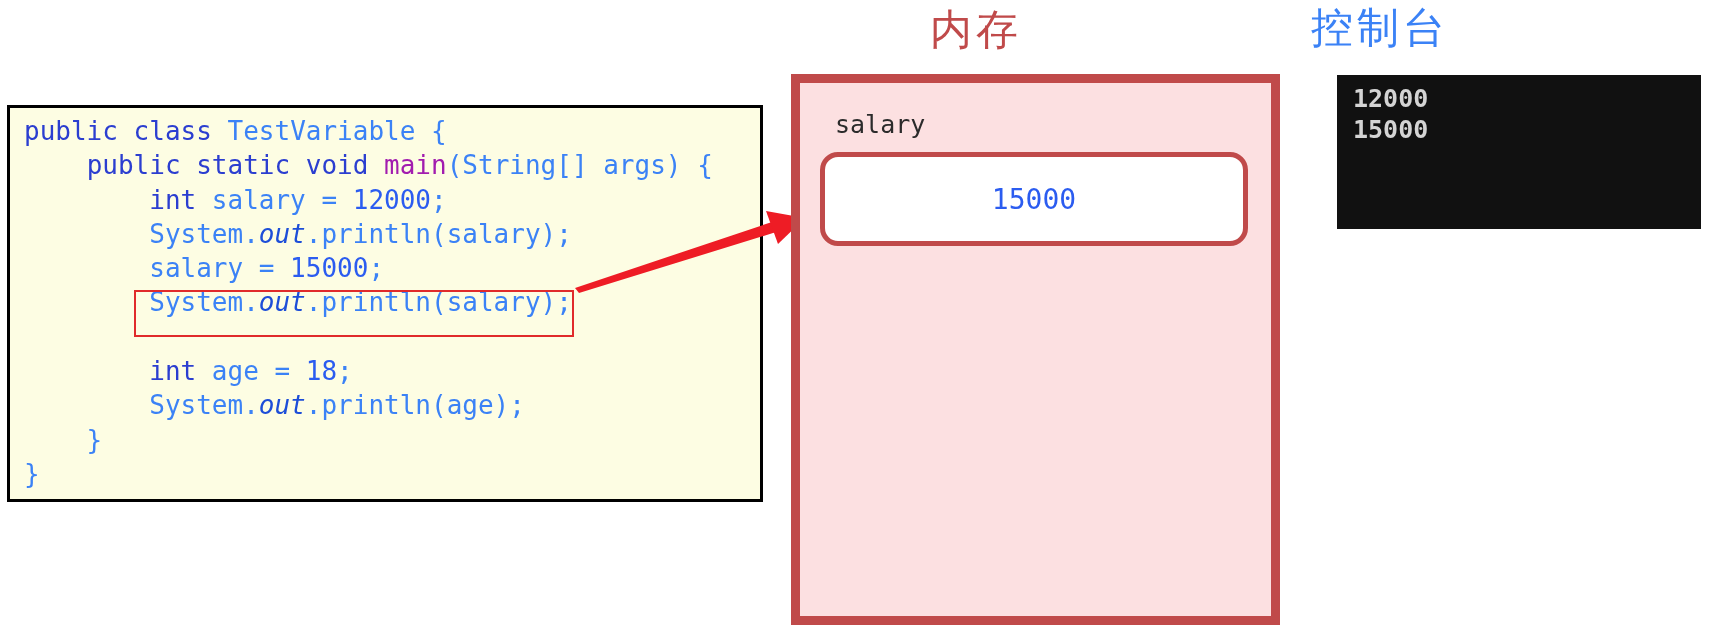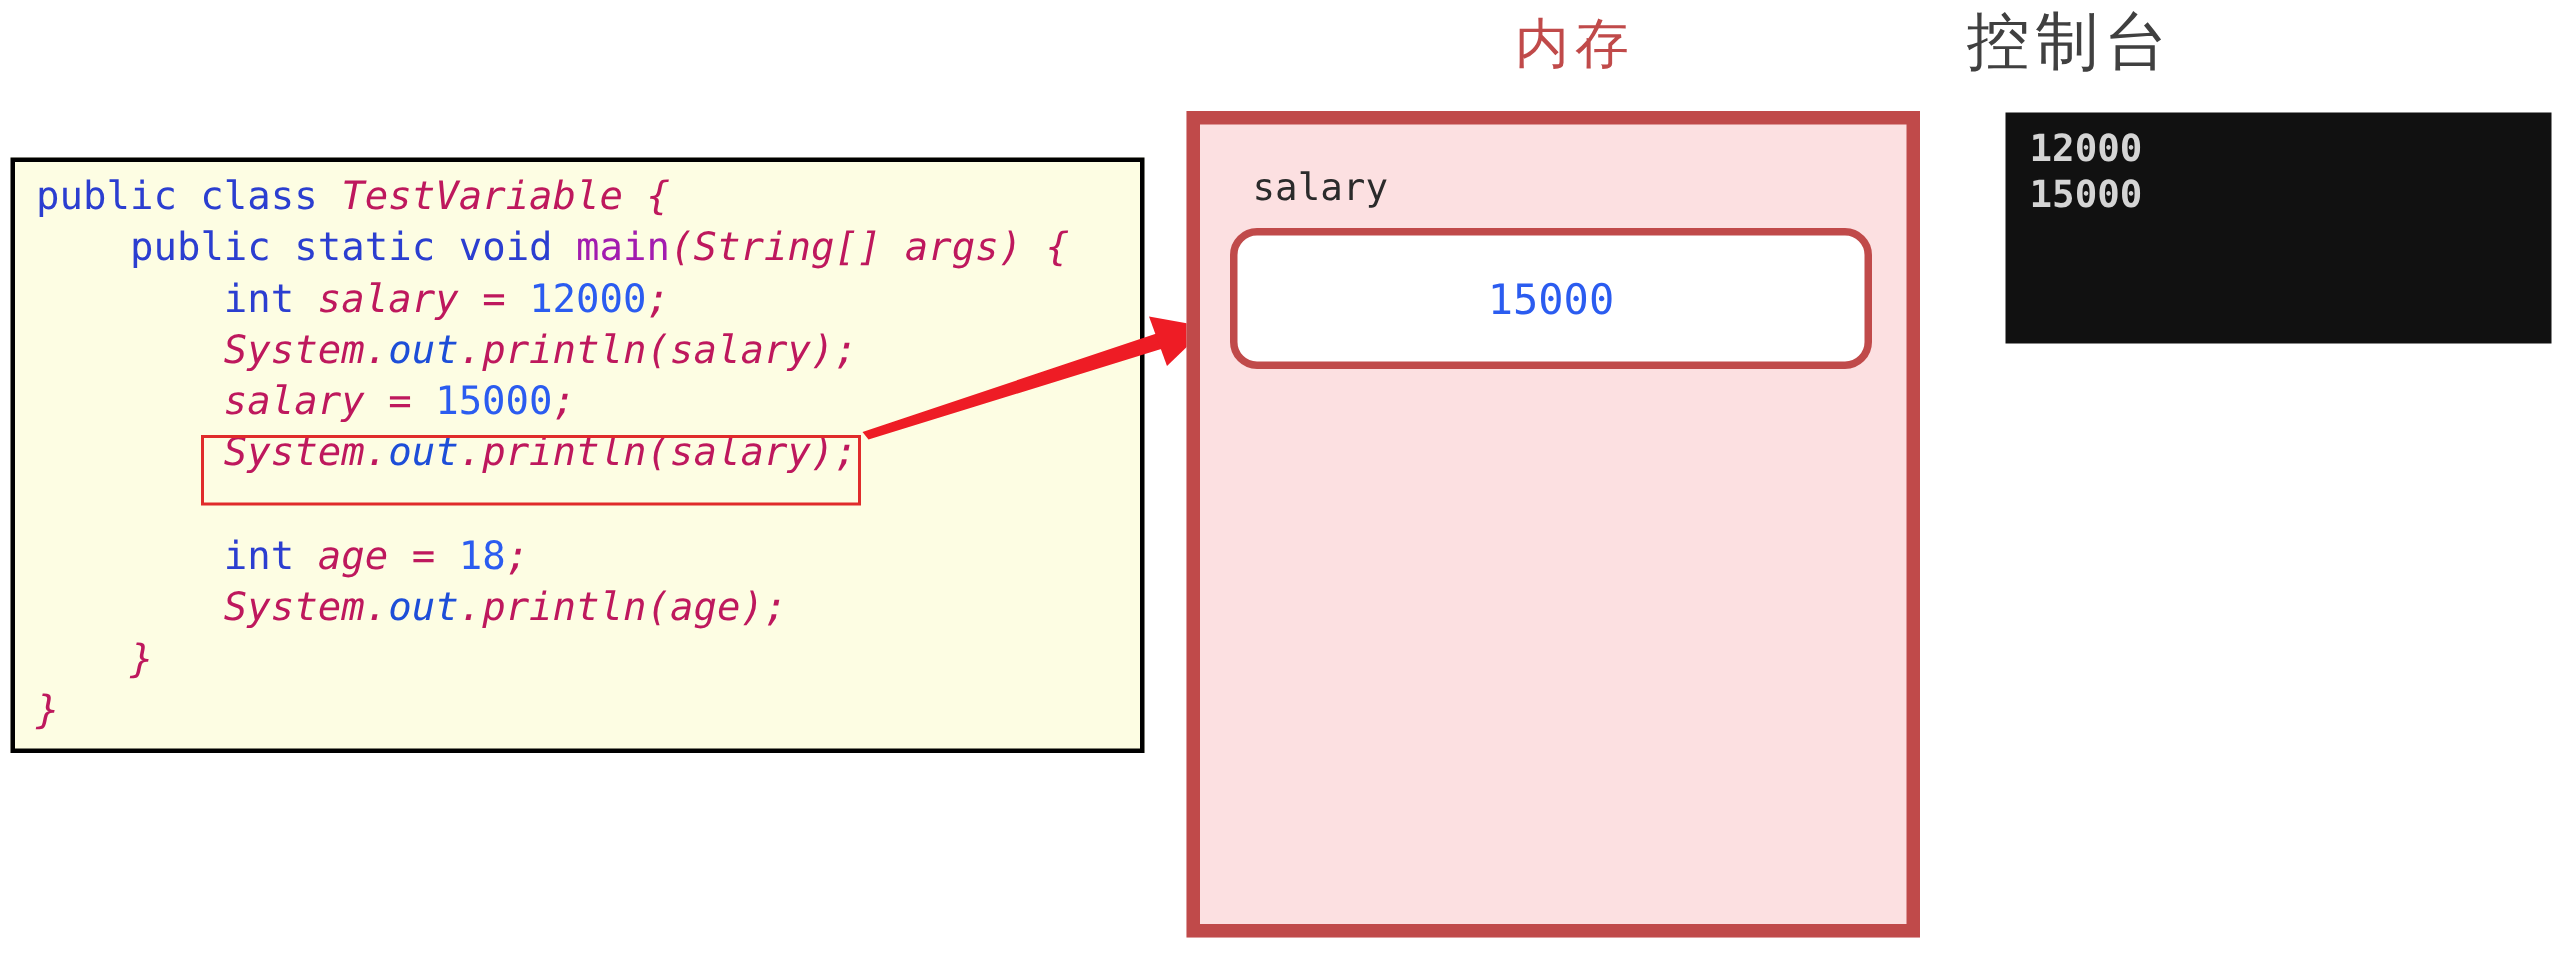--- a/index.html
+++ b/index.html
@@ -35,21 +35,21 @@
     line-height: 34.3px;
     white-space: pre;
     color: #1a1a1a;
     letter-spacing: 0px;
   }
   .code-line { display: block; height: 34.3px; }
   .kw   { color: #2b3ed0; margin-top: 42px; }
   .meth { color: #a21caf; }
   .num  { color: #2b5cf0; }
   .fld  { color: #1d4ed8; font-style: italic; }
-  .plain{ color: #be185d; font-style: italic; }
+  .plain{ color: #3b82f6; }
 
   
   #code-highlight-box {
     position: absolute;
     left: 124px;
     top: 182px;
     width: 440px;
     height: 47px;
     border: 2px solid #e02b2b;
     box-sizing: border-box;
@@ -65,23 +65,23 @@
     height: 115px;
     pointer-events: none;
   }
 
   
   #memory-title {
     position: absolute;
     left: 930px;
     top: 2px;
     width: 160px;
-    text-align: right;
+    text-align: left;
     font-family: "DejaVu Serif", "Liberation Serif", serif;
-    font-size: 36px;
+    font-size: 42px;
     color: #c04a4a;
     line-height: 56px;
     letter-spacing: 4px;
   }
   #memory-panel {
     position: absolute;
     left: 791px;
     top: 74px;
     width: 489px;
     height: 551px;
@@ -120,21 +120,21 @@
 
   
   #console-title {
     position: absolute;
     left: 1290px;
     top: 0px;
     width: 180px;
     text-align: center;
     font-family: "DejaVu Serif", "Liberation Serif", serif;
     font-size: 42px;
-    color: #404040;
+    color: #3b82f6;
     line-height: 56px;
     letter-spacing: 4px;
   }
   #console-panel {
     position: absolute;
     left: 1337px;
     top: 75px;
     width: 364px;
     height: 154px;
     background: #111111;

